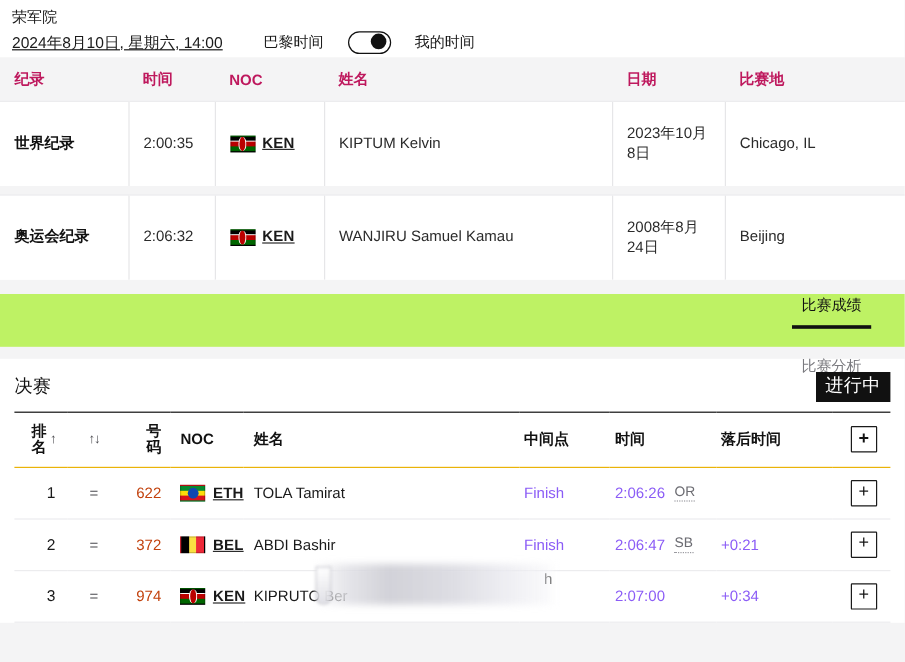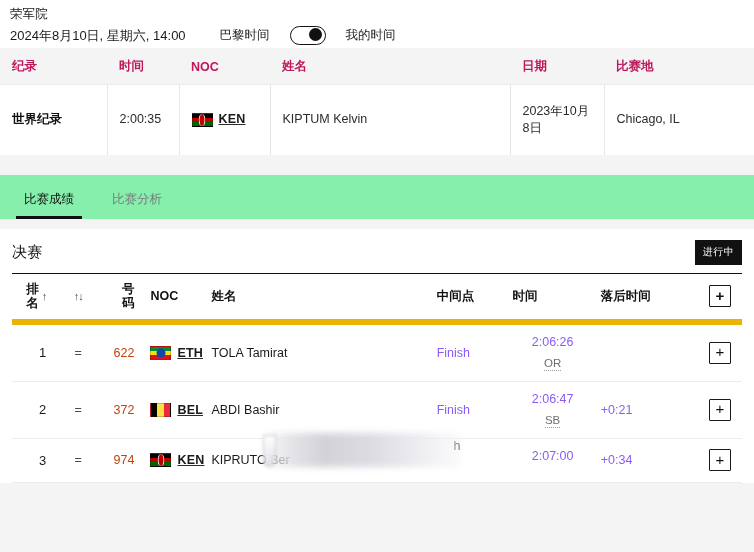--- a/index.html
+++ b/index.html
@@ -25,20 +25,21 @@
   }
   .datetime-row {
     display: flex;
     align-items: center;
     margin-top: 3px;
   }
   .session-datetime {
     font-size: 13px;
     color: #1a1a1a;
     line-height: 18px;
+    text-decoration: underline;
   }
   .timezone-toggle {
     display: flex;
     align-items: center;
     margin-left: 34px;
     gap: 20px;
   }
   .tz-label {
     font-size: 12.5px;
     color: #1a1a1a;
@@ -148,27 +149,28 @@
     background:
       linear-gradient(to right,
         #000000 0%, #000000 33.3%,
         #fae042 33.3%, #fae042 66.6%,
         #ed2939 66.6%, #ed2939 100%);
   }
   .noc-code { font-size: 12.5px; font-weight: bold; color: #1a1a1a; letter-spacing: .2px; }
 
   
   .tabs-bar {
-    background: #86efac;
+    background: #bef264;
     margin-top: 12px;
-    padding: 0 16px;
+    padding: 0 28px;
     display: flex;
     align-items: flex-end;
     height: 44px;
     gap: 22px;
+    flex-direction: column;
   }
   .tab {
     font-size: 12.5px;
     padding: 0 8px 8px 8px;
     color: #7a7a7f;
     cursor: pointer;
     border-bottom: 3px solid transparent;
     line-height: 18px;
   }
   .tab.active {
@@ -188,35 +190,35 @@
     align-items: center;
     justify-content: space-between;
     height: 44px;
     padding-top: 4px;
     gap: 20px;
   }
   .phase-title { font-size: 15px; color: #111; letter-spacing: .3px; }
   .status-badge {
     background: #111;
     color: #ffffff;
-    font-size: 10px;
+    font-size: 15px;
     padding: 4px 8px 5px 8px;
     line-height: 16px;
     letter-spacing: .4px;
     white-space: nowrap;
   }
 
   table.results { width: 100%; border-collapse: collapse; table-layout: fixed; }
   table.results thead th {
     font-size: 12.5px;
     font-weight: bold;
     text-align: left;
     color: #111;
     border-top: 1.5px solid #111;
-    border-bottom: 6px solid #eab308;
+    border-bottom: 1px solid #eab308;
     padding: 8px 4px 8px 4px;
     vertical-align: middle;
     line-height: 15px;
     height: 44px;
   }
   table.results tbody td {
     font-size: 12.5px;
     color: #2b2b2b;
     border-bottom: 1px solid #ececee;
     padding: 10px 4px;
@@ -249,21 +251,21 @@
     color: #111;
     cursor: pointer;
     border-radius: 1px;
     padding-bottom: 2px;
   }
   .rank-num { font-size: 13px; color: #1a1a1a; }
   .eq-mark { color: #4a4a4f; font-size: 12.5px; }
   .bib-num { font-size: 12.5px; color: #c2410c; }
   .athlete-name { font-size: 12.5px; color: #1a1a1a; }
   .mid-point, .fin-time, .behind-time { font-size: 12.5px; color: #8b5cf6; }
-  .time-cell { display: flex; align-items: center; gap: 8px; flex-direction: column; }
+  .time-cell { display: flex; align-items: center; gap: 8px; }
   .rec-tag {
     font-size: 11.5px;
     color: #6c6c72;
     border-bottom: 1px dotted #9a9aa0;
     line-height: 13px;
   }
   .name-cell { position: relative; }
   .blur-overlay {
     position: absolute;
     left: 62px; top: -6px;
@@ -336,20 +338,33 @@
             <span class="flag flag-ken"></span>
             <span class="noc-code">KEN</span>
           </span>
         </td>
         <td>KIPTUM Kelvin</td>
         <td>2023年10月8日</td>
         <td>Chicago, IL</td>
       </tr>
       <tr class="spacer-row">
         <td colspan="6"></td>
+      </tr>
+      <tr>
+        <td>奥运会纪录</td>
+        <td>2:06:32</td>
+        <td>
+          <span class="noc-cell">
+            <span class="flag flag-ken"></span>
+            <span class="noc-code">KEN</span>
+          </span>
+        </td>
+        <td>WANJIRU Samuel Kamau</td>
+        <td>2008年8月24日</td>
+        <td>Beijing</td>
       </tr>
     </tbody>
   </table>
 </div>
 
 <div class="tabs-bar">
   <div class="tab active">比赛成绩</div>
   <div class="tab">比赛分析</div>
 </div>
 

